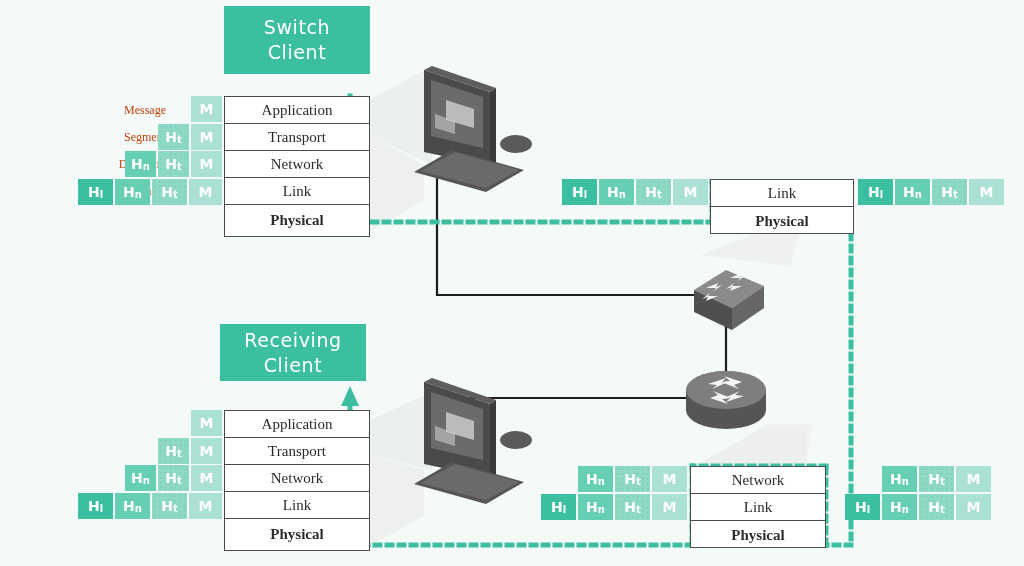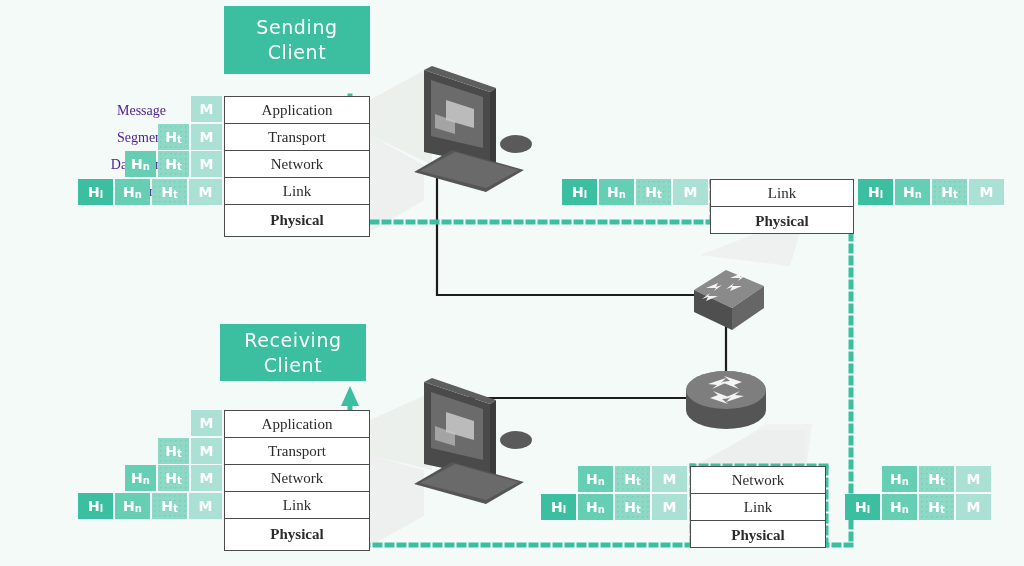--- a/index.html
+++ b/index.html
@@ -57,22 +57,22 @@
   .pdu sub{font-size:10px;font-weight:bold;line-height:0;position:relative;top:3px;}
   .c-hl{background:#3cbfa0;}
   .c-hn{background:#66ceb3;}
   .c-ht{background:#8ed9c5;background-image:radial-gradient(#7ed0b9 1px, transparent 1px);background-size:5px 5px;}
   .c-m {background:#abe1d4;}
 
   
   .row-label{
     position:absolute;
     font-family:"Liberation Serif", serif;
-    font-size:14px;
-    color:#4c1d95;
+    font-size:12px;
+    color:#c2410c;
     text-align:right;
     white-space:nowrap;
   }
 
   
   .node-label{
     position:absolute;
     font-family:"DejaVu Sans", sans-serif;
     font-size:18px;
     color:#1c1c1c;
@@ -185,21 +185,21 @@
       <g fill="#ffffff" opacity="0.92">
         <polygon points="708,384 726,378 721,383 730,381 712,389 717,385"></polygon>
         <polygon points="744,396 726,402 731,397 722,399 740,391 735,395"></polygon>
         <polygon points="710,398 728,404 722,399 731,398 713,391 718,395"></polygon>
         <polygon points="742,382 724,376 730,381 721,382 739,389 734,385"></polygon>
       </g>
     </g>
   </svg>
 
   <div class="client-box" style="left:224px;top:6px;width:146px;height:68px;">
-    <span>Sending</span>
+    <span>Switch</span>
     <span>Client</span>
   </div>
 
   <div class="stack" style="left:224px;top:96px;width:146px;height:141px;">
     <div class="layer" style="height:27px;">Application</div>
     <div class="layer" style="height:27px;">Transport</div>
     <div class="layer" style="height:27px;">Network</div>
     <div class="layer" style="height:27px;">Link</div>
     <div class="layer" style="height:30px;">Physical</div>
   </div>

